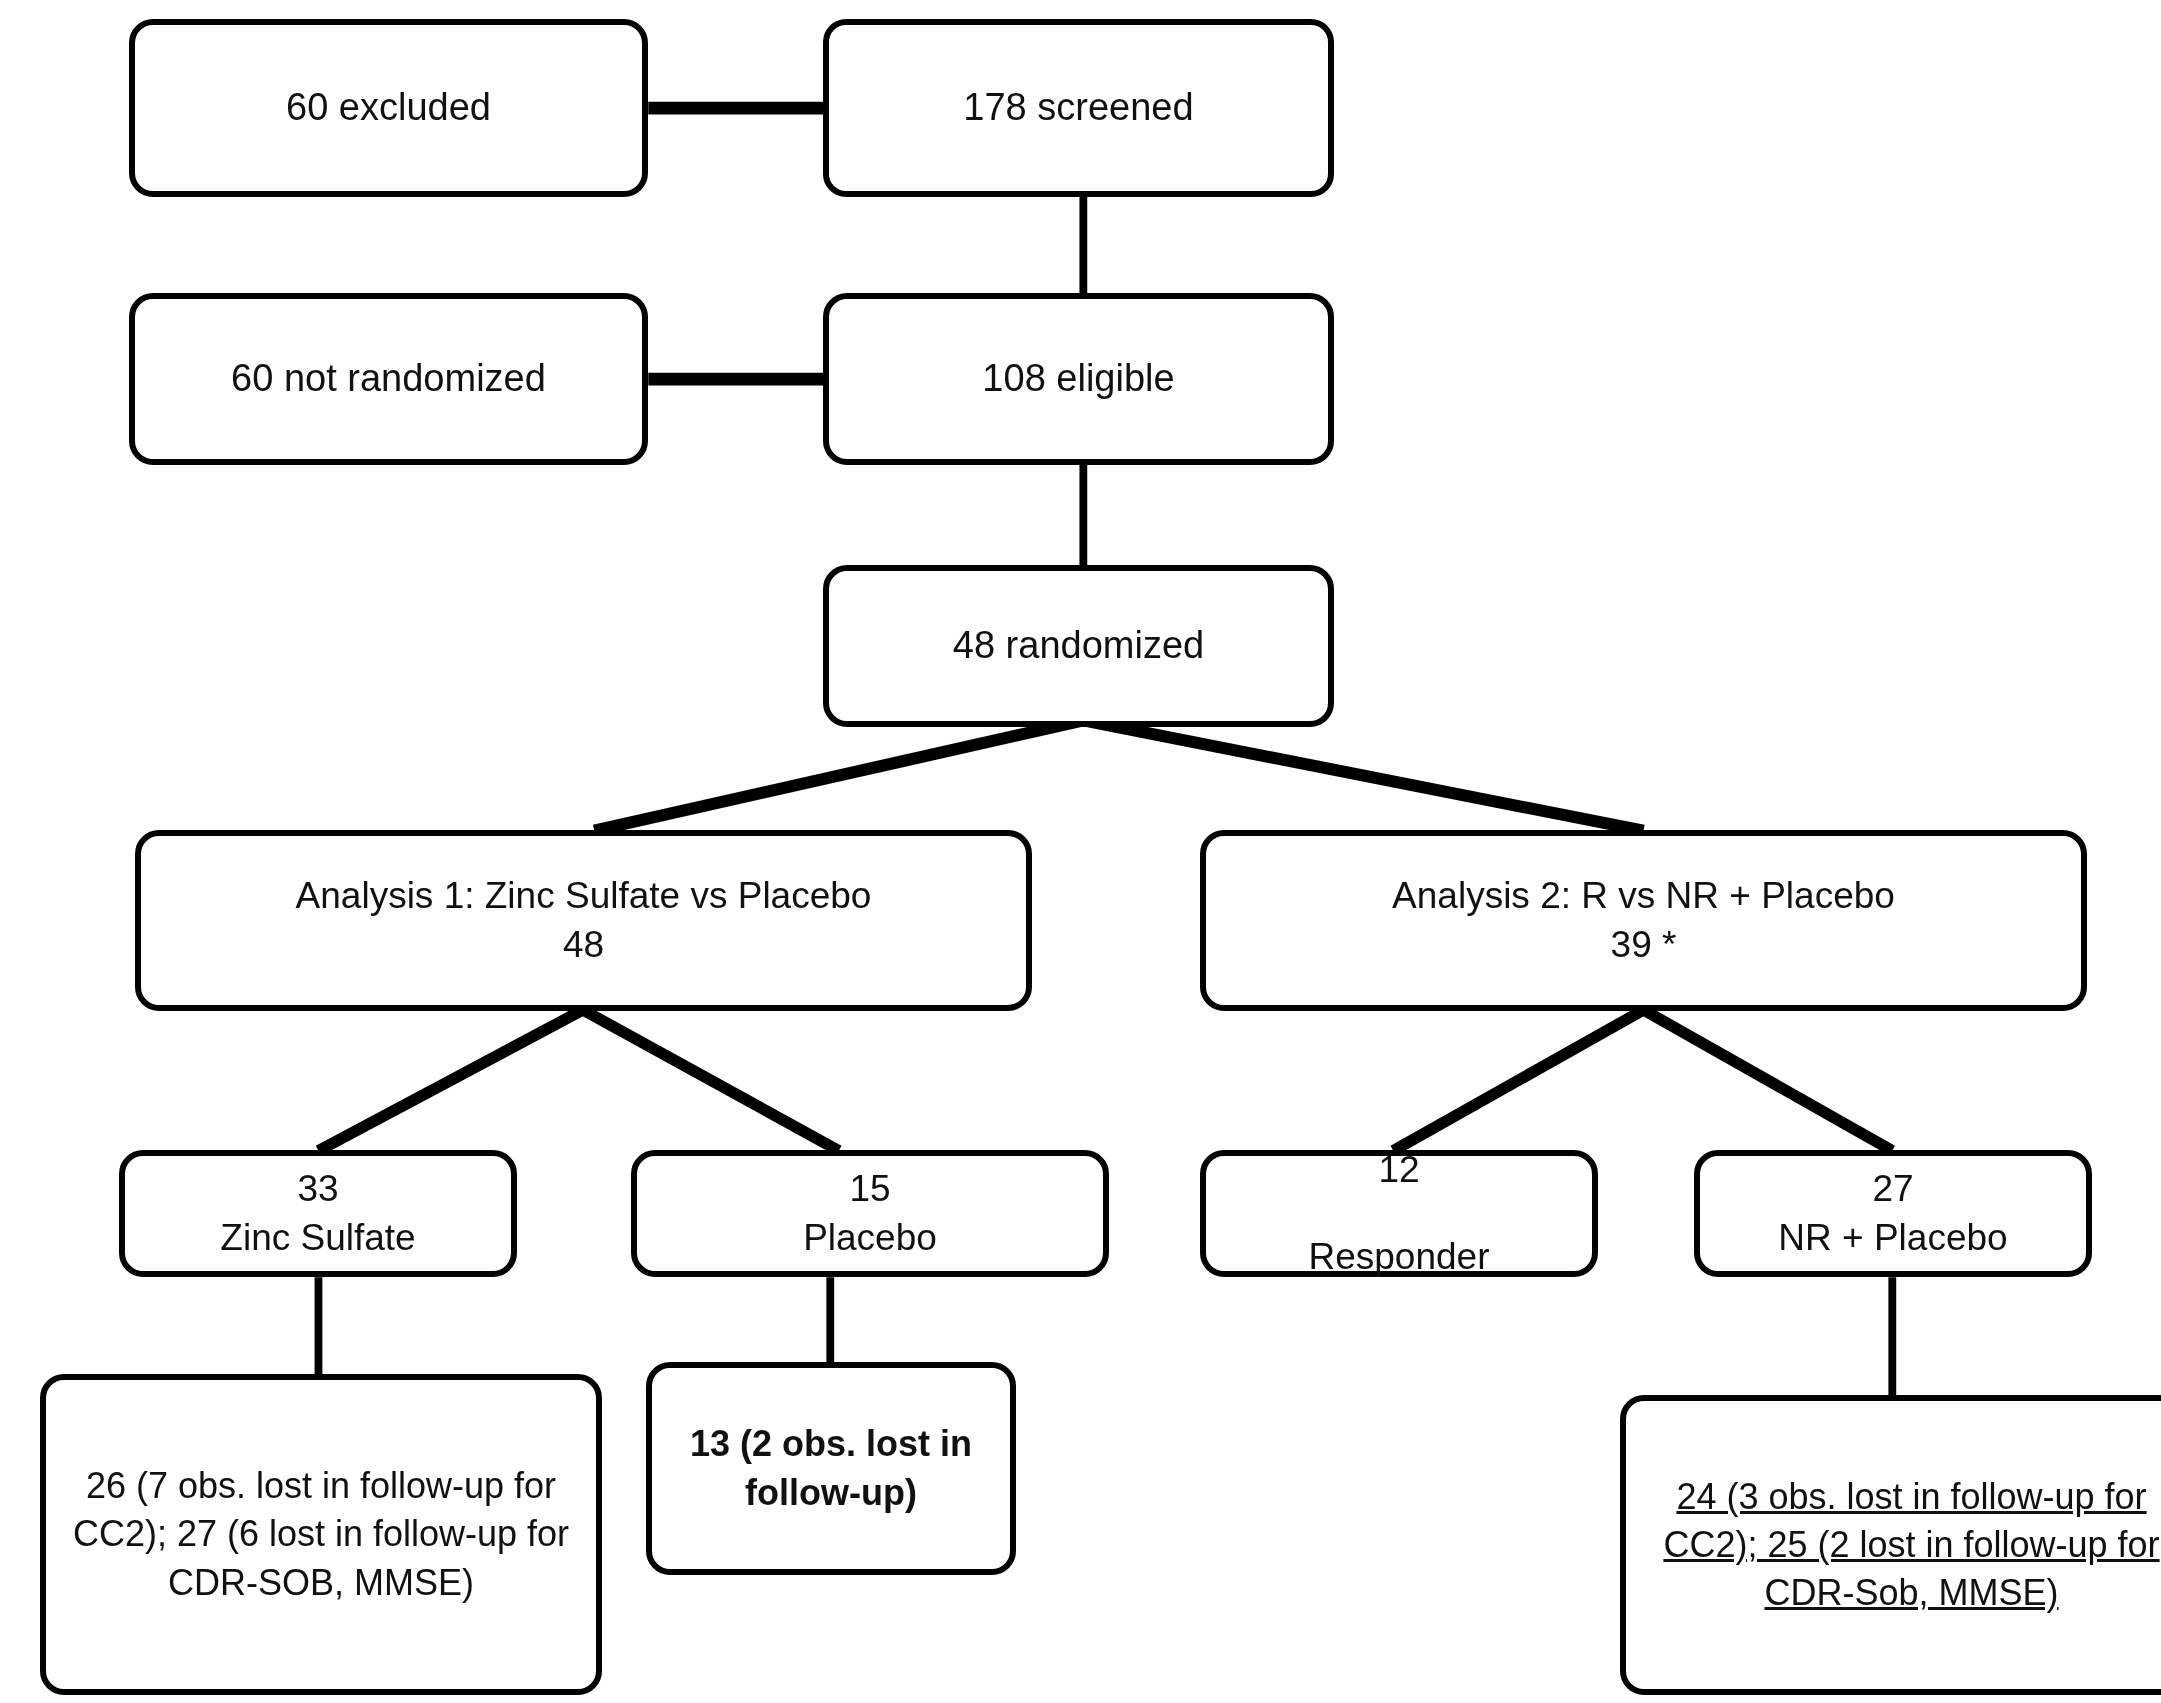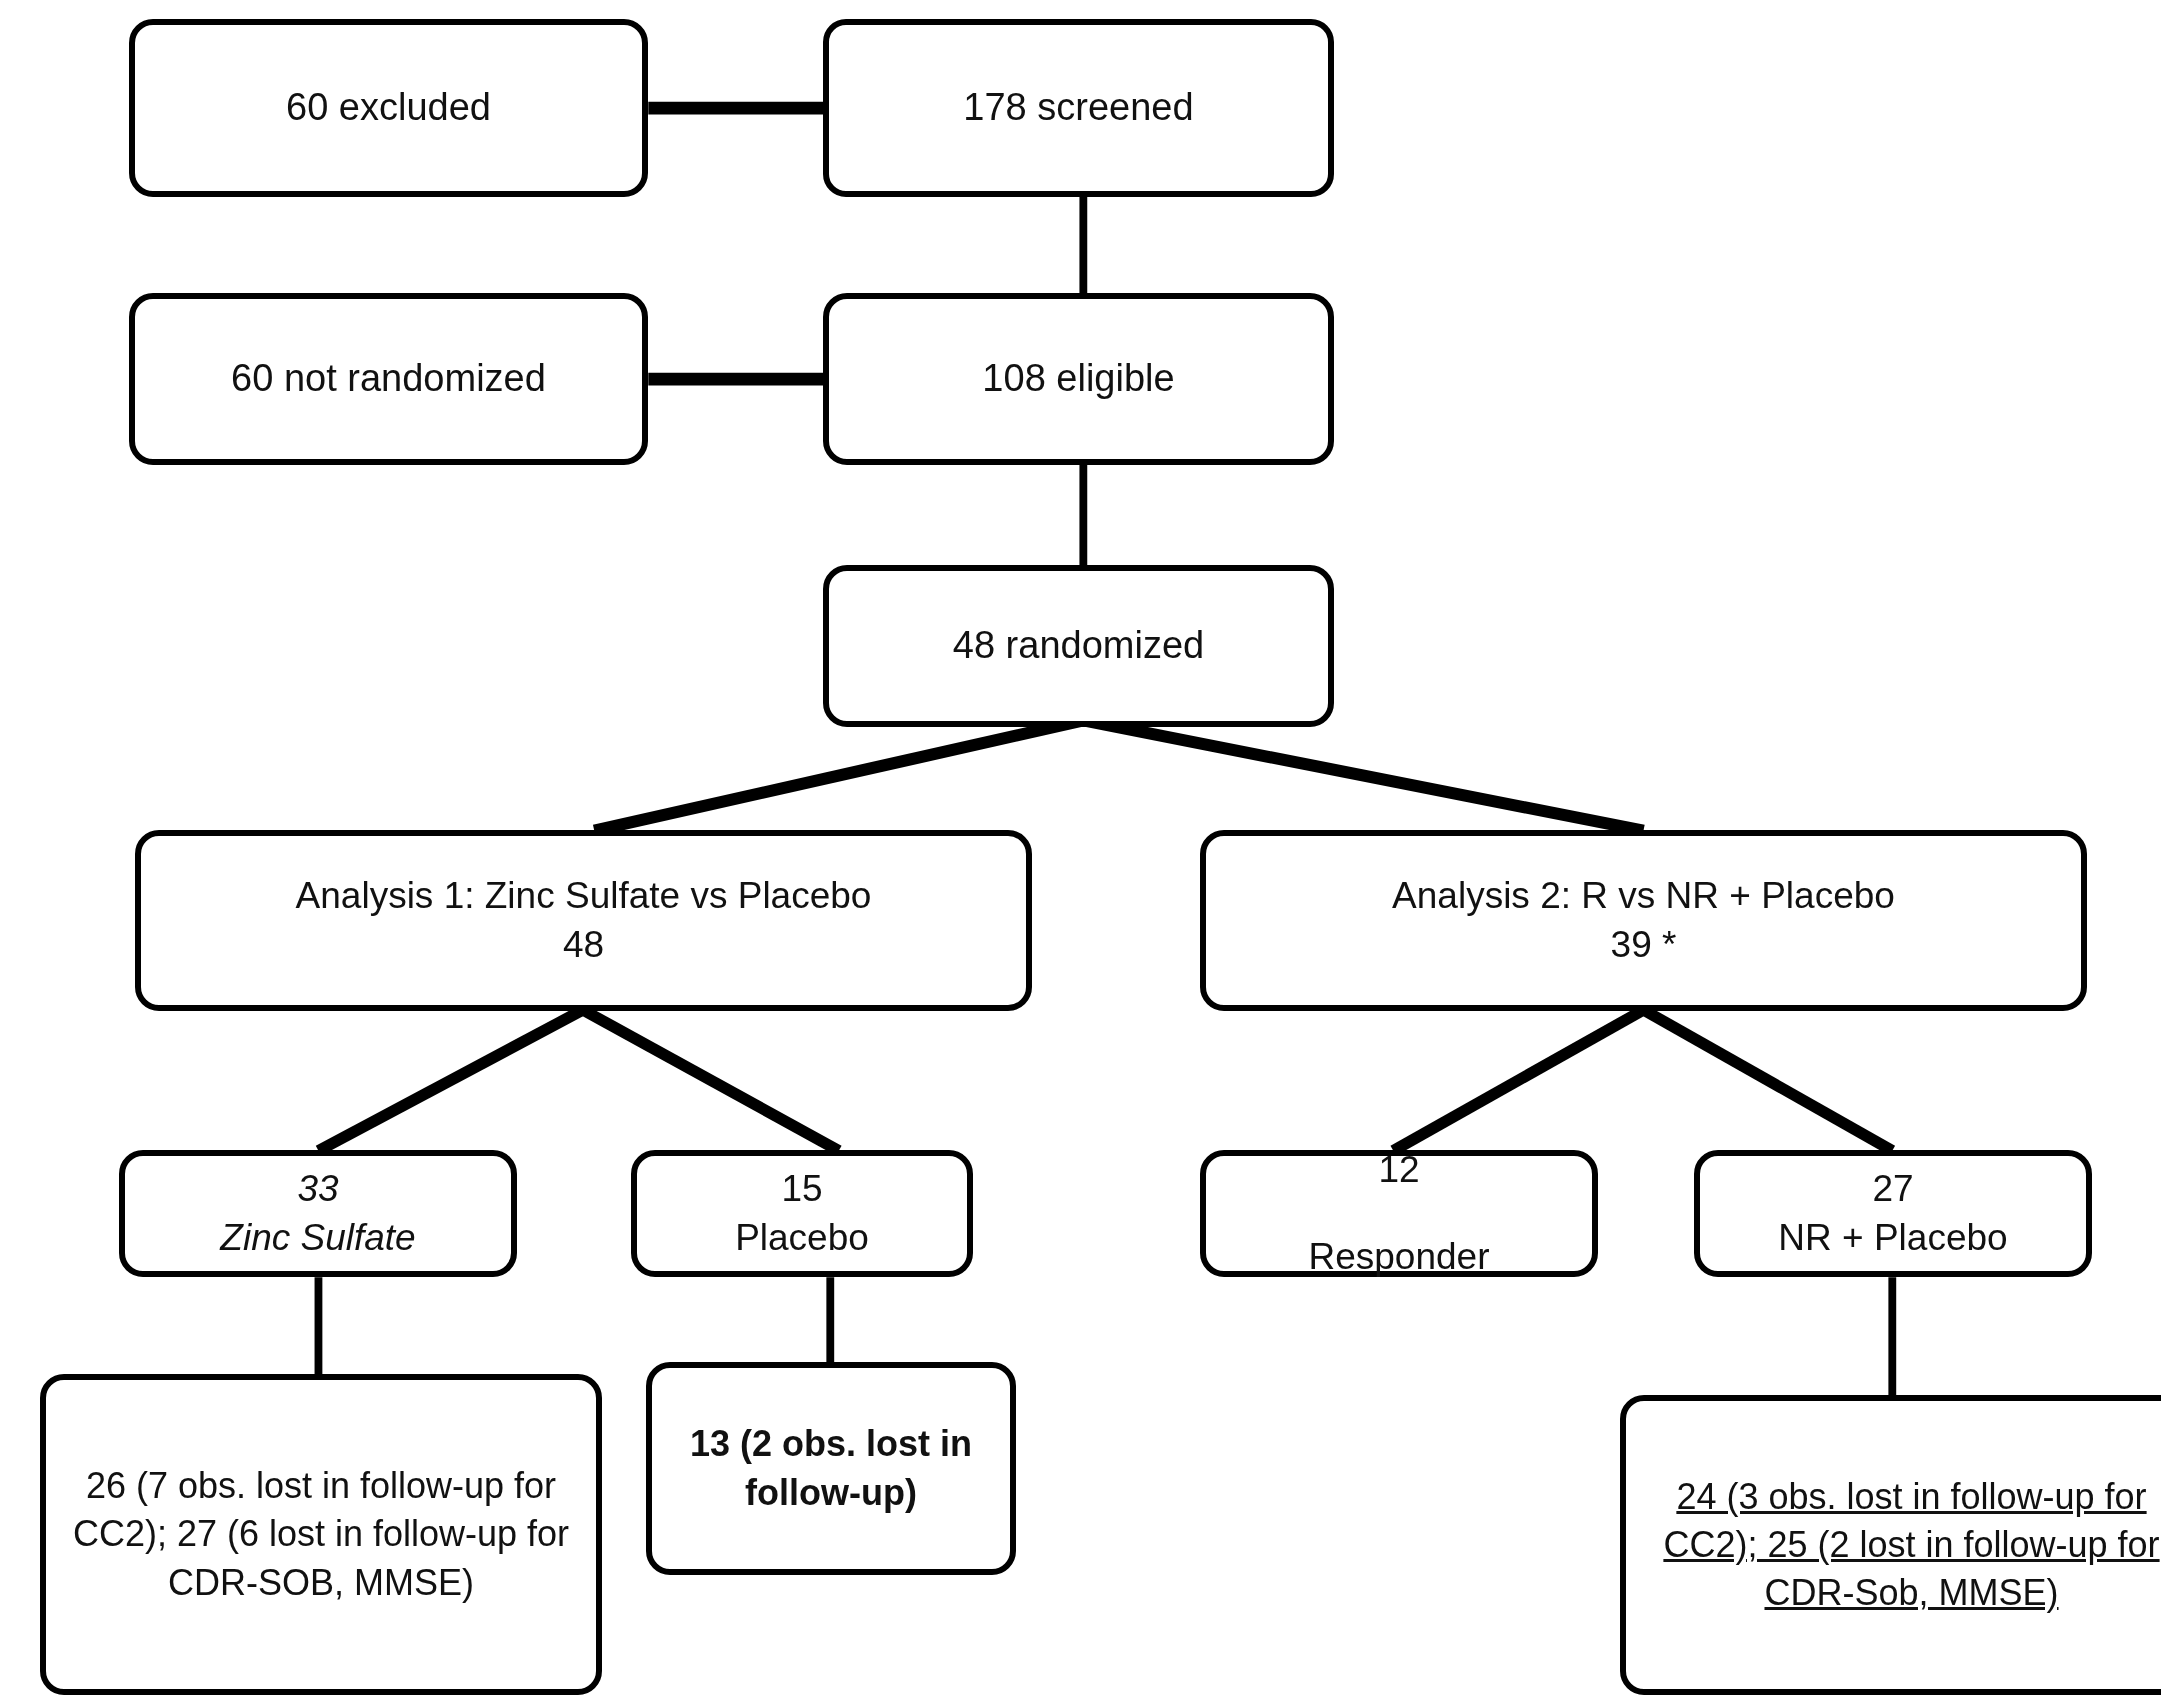--- a/index.html
+++ b/index.html
@@ -103,26 +103,26 @@
   <div class="node" style="left:135px; top:830px; width:897px; height:181px;">
     <span class="line fs-med">Analysis  1: Zinc Sulfate vs Placebo</span>
     <span class="line fs-med">48</span>
   </div>
 
   <div class="node" style="left:1200px; top:830px; width:887px; height:181px;">
     <span class="line fs-med">Analysis 2: R vs NR + Placebo</span>
     <span class="line fs-med">39 *</span>
   </div>
 
-  <div class="node" style="left:119px; top:1150px; width:398px; height:127px;font-style:italic;">
+  <div class="node" style="left:119px; top:1150px; width:398px; height:127px;">
     <span class="line fs-med">33</span>
     <span class="line fs-med">Zinc Sulfate</span>
   </div>
 
-  <div class="node" style="left:631px; top:1150px; width:342px; height:127px;">
+  <div class="node" style="left:631px; top:1150px; width:478px; height:127px;">
     <span class="line fs-med">15</span>
     <span class="line fs-med">Placebo</span>
   </div>
 
   <div class="node" style="left:1200px; top:1150px; width:398px; height:127px;gap:38px;">
     <span class="line fs-med">12</span>
     <span class="line fs-med">Responder</span>
   </div>
 
   <div class="node" style="left:1694px; top:1150px; width:398px; height:127px;">

